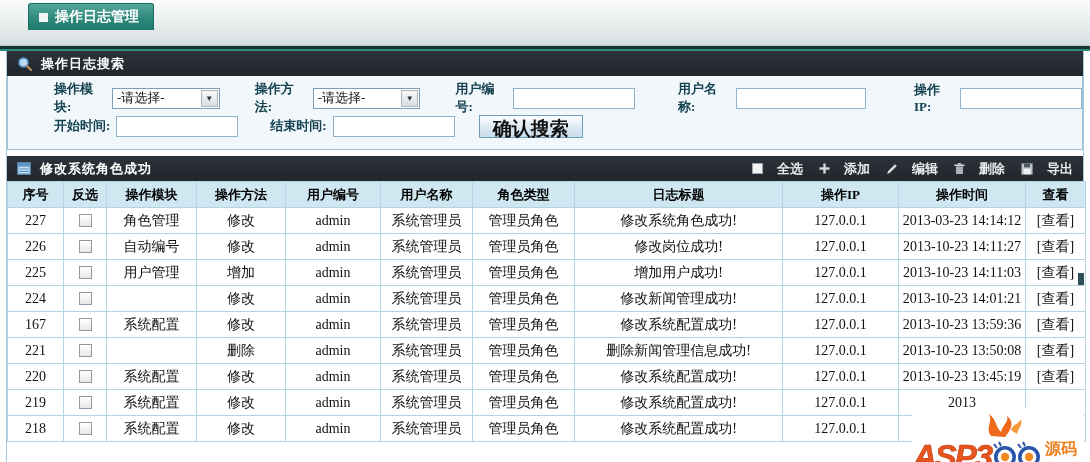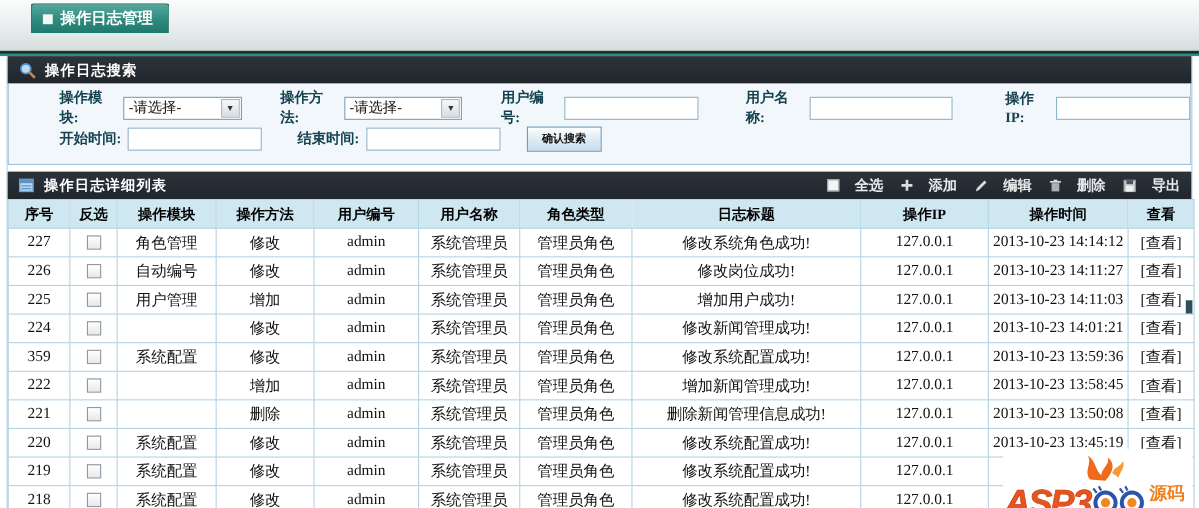--- a/index.html
+++ b/index.html
@@ -35,21 +35,21 @@
   .search-body { border:1px solid #9fc3d9; border-top:none; background:#f1f7fb; height:74px; padding:8px 0 0 46px; }
   .frow { display:flex; align-items:center; height:28px; }
   .flabel { font-weight:bold; color:#14424f; margin-right:6px; }
   .fgap { width:38px; }
   .sel { width:116px; height:21px; background:#fff; border:1px solid #7f9db9;
     display:flex; justify-content:space-between; padding-left:4px; cursor:pointer; }
   .sel .arrowbox { width:17px; height:17px; margin:1px; background:linear-gradient(#f8f8f8,#d8dde2);
     border:1px solid #aab6bf; display:flex; align-items:center; justify-content:center; font-size:8px; color:#333; }
   .inp { width:122px; height:21px; background:#fff; border:1px solid #8fb4c9; }
   .btn { height:23px; padding:0 13px; background:linear-gradient(#fefefe,#dce9f2 55%,#c8dcea);
-    border:1px solid #6f9fbe; font-weight:bold; font-size:10px; color:#111; cursor:pointer;
+    border:1px solid #6f9fbe; font-weight:bold; font-size:19px; color:#111; cursor:pointer;
     font-family:inherit; }
 
   
   .gap { height:6px; background:#fff; }
   table { border-collapse:collapse; width:1078px; table-layout:fixed;padding-left:32px; }
   th, td { border:1px solid #b4d3e3; text-align:center; height:26px; padding:0;
     overflow:hidden; white-space:nowrap; }
   th { background:#cfe7f1; font-size:13px; font-weight:bold; color:#000; }
   td { font-size:14px; background:#fff; }
   .cb { width:13px; height:13px; margin:0 auto; background:linear-gradient(#fff,#e8e8e8);
@@ -124,21 +124,21 @@
 
   <div class="gap"></div>
 
   <div class="bar">
     <svg width="15" height="14" viewBox="0 0 15 14">
       <rect x="1" y="1" width="12" height="11" fill="#bcd9ee" stroke="#6fa9d2" stroke-width="1.4"></rect>
       <rect x="1" y="1" width="12" height="3.5" fill="#5b93c6"></rect>
       <line x1="2.5" y1="7" x2="11.5" y2="7" stroke="#5b93c6" stroke-width="1"></line>
       <line x1="2.5" y1="9.5" x2="11.5" y2="9.5" stroke="#5b93c6" stroke-width="1"></line>
     </svg>
-    <span class="ttl">操作日志详细列表</span>
+    <span class="ttl">修改系统角色成功</span>
     <span class="spacer"></span>
     <span class="tbtn">
       <span class="cbx"></span>
       <i style="font-style:normal">全选</i>
     </span>
     <span class="tbtn">
       <svg width="11" height="11" viewBox="0 0 11 11">
         <line x1="5.5" y1="0.5" x2="5.5" y2="10.5" stroke="#d8dcdf" stroke-width="2.4"></line>
         <line x1="0.5" y1="5.5" x2="10.5" y2="5.5" stroke="#d8dcdf" stroke-width="2.4"></line>
       </svg>
@@ -203,21 +203,21 @@
           <td>
             <div class="cb"></div>
           </td>
           <td>角色管理</td>
           <td>修改</td>
           <td>admin</td>
           <td>系统管理员</td>
           <td>管理员角色</td>
           <td>修改系统角色成功!</td>
           <td>127.0.0.1</td>
-          <td>2013-10-23 14:14:12</td>
+          <td>2013-03-23 14:14:12</td>
           <td class="viewlink">[查看]</td>
         </tr>
         <tr>
           <td>226</td>
           <td>
             <div class="cb"></div>
           </td>
           <td>自动编号</td>
           <td>修改</td>
           <td>admin</td>
@@ -252,47 +252,32 @@
           <td>修改</td>
           <td>admin</td>
           <td>系统管理员</td>
           <td>管理员角色</td>
           <td>修改新闻管理成功!</td>
           <td>127.0.0.1</td>
           <td>2013-10-23 14:01:21</td>
           <td class="viewlink">[查看]</td>
         </tr>
         <tr>
-          <td>359</td>
+          <td>167</td>
           <td>
             <div class="cb"></div>
           </td>
           <td>系统配置</td>
           <td>修改</td>
           <td>admin</td>
           <td>系统管理员</td>
           <td>管理员角色</td>
           <td>修改系统配置成功!</td>
           <td>127.0.0.1</td>
           <td>2013-10-23 13:59:36</td>
-          <td class="viewlink">[查看]</td>
-        </tr>
-        <tr>
-          <td>222</td>
-          <td>
-            <div class="cb"></div>
-          </td>
-          <td></td>
-          <td>增加</td>
-          <td>admin</td>
-          <td>系统管理员</td>
-          <td>管理员角色</td>
-          <td>增加新闻管理成功!</td>
-          <td>127.0.0.1</td>
-          <td>2013-10-23 13:58:45</td>
           <td class="viewlink">[查看]</td>
         </tr>
         <tr>
           <td>221</td>
           <td>
             <div class="cb"></div>
           </td>
           <td></td>
           <td>删除</td>
           <td>admin</td>

